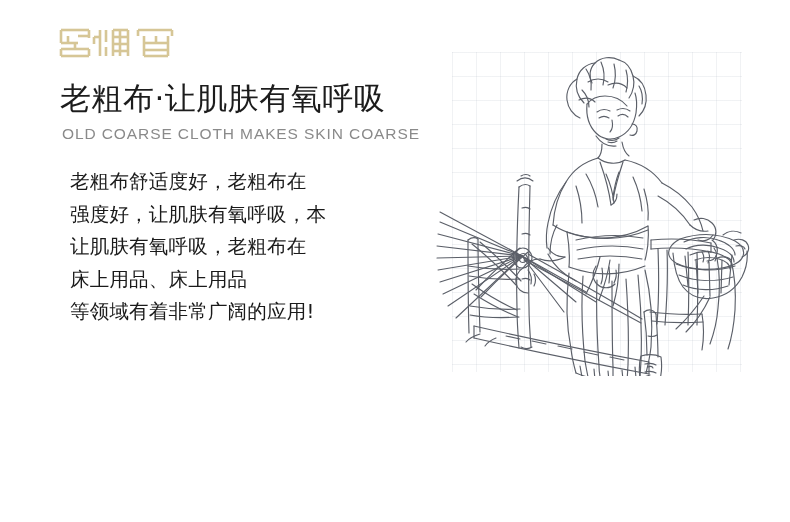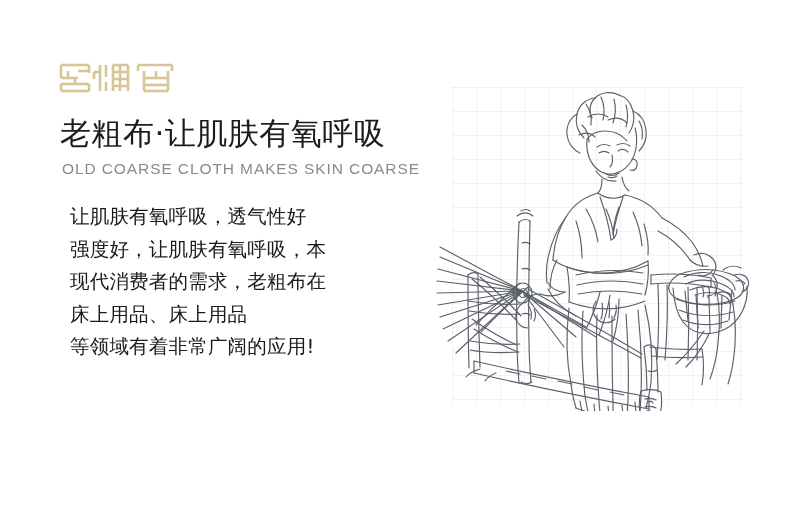--- a/index.html
+++ b/index.html
@@ -11,21 +11,20 @@
   body {
     font-family: "Liberation Sans", "DejaVu Sans", sans-serif;
   }
 
   #page {
     position: relative;
     width: 790px;
     height: 376px;
     background: #ffffff;
     overflow: hidden;
-    margin-top: 35px;
   }
 
   
   .logo {
     position: absolute;
     left: 58px;
     top: 26px;
     width: 118px;
     height: 34px;
   }
@@ -157,23 +156,23 @@
       </svg>
     </span>
   </div>
 
   <div class="headline-block">
     <h1 class="headline">老粗布·让肌肤有氧呼吸</h1>
     <div class="subheadline">OLD COARSE CLOTH MAKES SKIN COARSE</div>
   </div>
 
   <div class="body-copy">
-    <div class="body-line">让肌肤有氧呼吸，透气性好</div>
+    <div class="body-line">老粗布舒适度好，老粗布在</div>
     <div class="body-line">强度好，让肌肤有氧呼吸，本</div>
-    <div class="body-line">现代消费者的需求，老粗布在</div>
+    <div class="body-line">让肌肤有氧呼吸，老粗布在</div>
     <div class="body-line">床上用品、床上用品</div>
     <div class="body-line">等领域有着非常广阔的应用!</div>
   </div>
 
   <div class="grid-texture"></div>
 
   <div class="illustration">
     <span>
       <svg viewBox="0 0 320 340" xmlns="http://www.w3.org/2000/svg" aria-hidden="true">
         <g fill="none" stroke="#5b5f68" stroke-width="1.15" stroke-linecap="round" stroke-linejoin="round">

